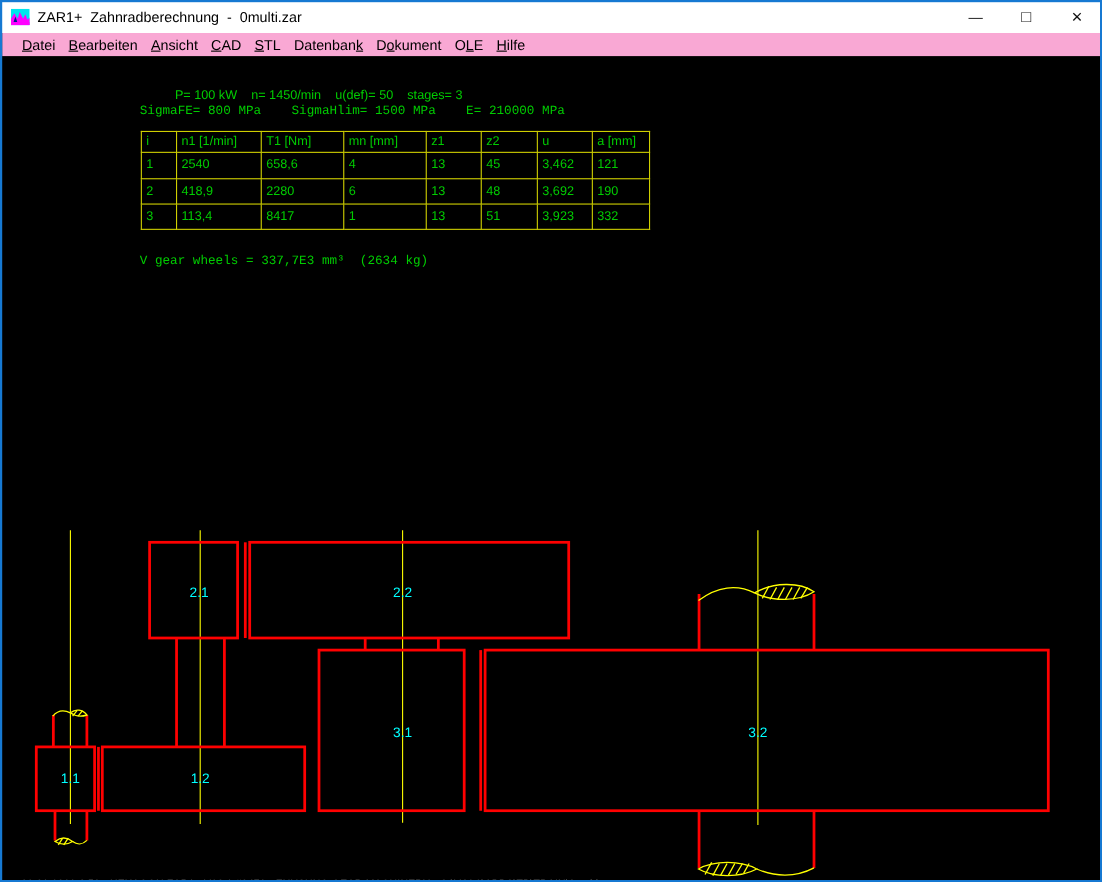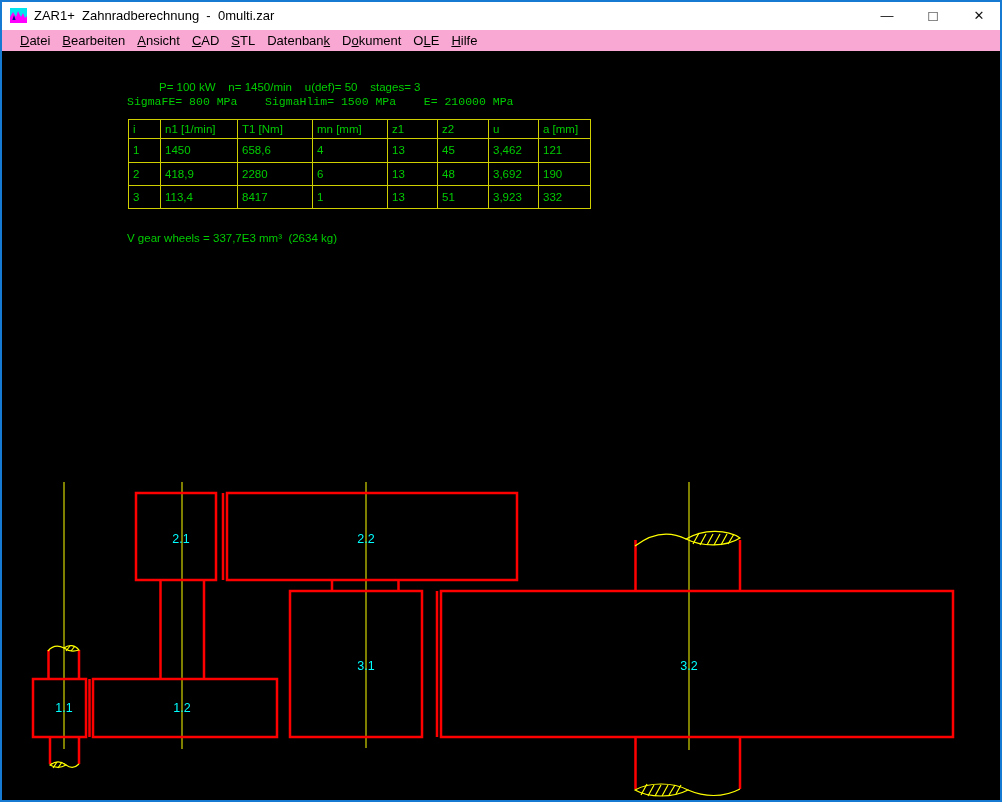--- a/index.html
+++ b/index.html
@@ -19,21 +19,21 @@
   .menubar{position:absolute;left:2px;top:30px;width:998px;height:21px;background:#f9a8d4;z-index:5;
            display:flex;align-items:center;padding-left:12px;}
   .menu-item{font-size:13px;color:#000;padding:0 6px;white-space:pre;}
   .accel{text-decoration:underline;}
   
   .canvas{position:absolute;left:2px;top:51px;width:998px;height:749px;background:#000;z-index:1;}
   .drawing-svg{position:absolute;left:0;top:0;width:1002px;height:802px;z-index:2;}
   
   .gtext{position:absolute;font-size:11.5px;line-height:14px;color:#00cc00;white-space:pre;z-index:3;}
   .l1{left:127px;top:80px;margin-left:32px;} .l2{left:127px;top:95px;font-family:Liberation Mono, monospace;}
-  .l3{left:127px;top:216px;} .l4{left:127px;top:231px;}
+  .l3{left:127px;top:216px;} .l4{left:127px;top:231px;font-family:Liberation Mono, monospace;}
   
   table.results{position:absolute;left:128px;top:119px;width:462px;height:90px;z-index:3;
                 border-collapse:collapse;table-layout:fixed;}
   table.results th,table.results td{border:1px solid #cfcf00;color:#00cc00;font-weight:normal;
                 font-size:11.5px;text-align:left;padding:0 0 0 4px;white-space:nowrap;overflow:hidden;}
   table.results tr.hdr{height:15px;} table.results tr.data{height:18px;}
   
   .statusbar{position:absolute;left:8px;top:787px;z-index:4;font-size:9.5px;color:#9b9b9b;
              white-space:pre;letter-spacing:.2px;}
 </style>
@@ -94,21 +94,21 @@
       <th>n1 [1/min]</th>
       <th>T1 [Nm]</th>
       <th>mn [mm]</th>
       <th>z1</th>
       <th>z2</th>
       <th>u</th>
       <th>a [mm]</th>
     </tr>
     <tr class="data">
       <td>1</td>
-      <td>1450</td>
+      <td>2540</td>
       <td>658,6</td>
       <td>4</td>
       <td>13</td>
       <td>45</td>
       <td>3,462</td>
       <td>121</td>
     </tr>
     <tr class="data">
       <td>2</td>
       <td>418,9</td>

